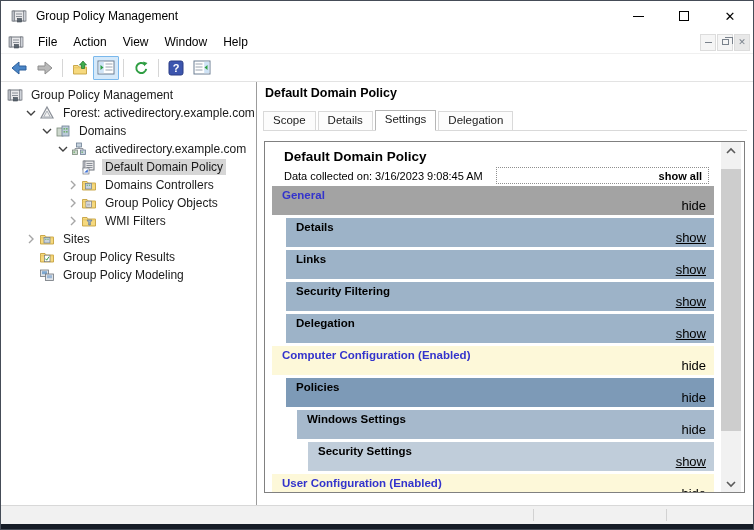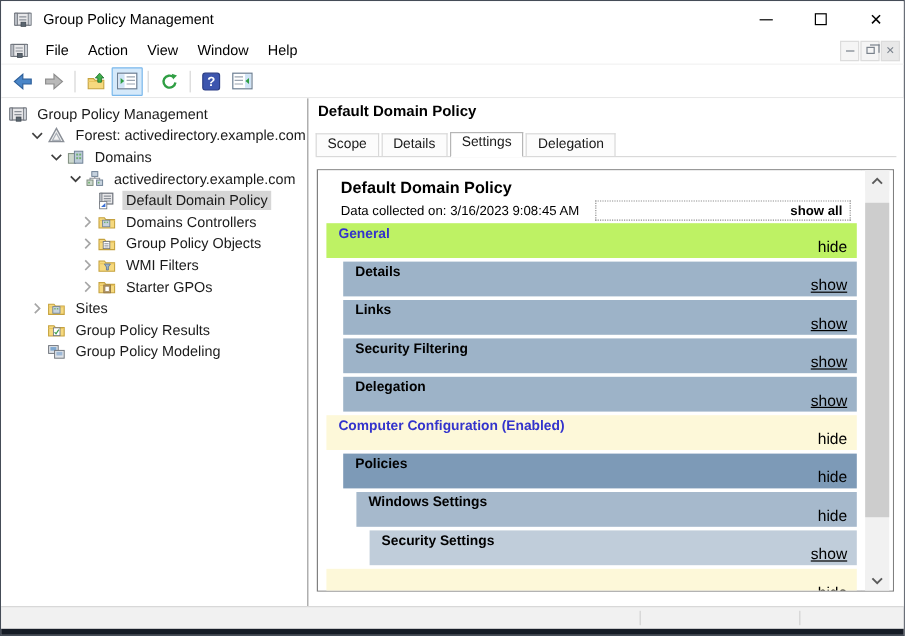--- a/index.html
+++ b/index.html
@@ -337,33 +337,20 @@
               <use href="#i-chev-col"></use>
             </svg>
           </span>
         <svg class="ticon" viewBox="0 0 16 16">
             <use href="#i-folder"></use>
             <path d="M6 7 L11 7 L9.3 9.5 L9.3 12 L7.7 12 L7.7 9.5 Z" fill="#9db3c8" stroke="#5f7691" stroke-width="0.7"></path>
           </svg>
         <span class="tlabel">WMI Filters</span>
       </div>
 
-      <div class="treerow" style="padding-left:64px">
-        <span class="expander">
-            <svg width="16" height="16" viewBox="0 0 16 16">
-              <use href="#i-chev-col"></use>
-            </svg>
-          </span>
-        <svg class="ticon" viewBox="0 0 16 16">
-            <use href="#i-folder"></use>
-            <rect x="5.5" y="6.5" width="5.5" height="6.5" fill="#c9a977" stroke="#8a6f3f" stroke-width="0.7"></rect>
-            <rect x="6.5" y="7.5" width="3.5" height="4.5" fill="#fff" stroke="#8a6f3f" stroke-width="0.5"></rect>
-          </svg>
-        <span class="tlabel">Starter GPOs</span>
-      </div>
 
       <div class="treerow" style="padding-left:22px">
         <span class="expander">
             <svg width="16" height="16" viewBox="0 0 16 16">
               <use href="#i-chev-col"></use>
             </svg>
           </span>
         <svg class="ticon" viewBox="0 0 16 16">
             <use href="#i-folder"></use>
             <use href="#i-bldg" transform="translate(5,6.5)"></use>
@@ -404,21 +391,21 @@
         <div class="report-content">
           <div class="report-head-title">Default Domain Policy</div>
           <div class="report-collect-row">
             <span class="collect-text">Data collected on: 3/16/2023 9:08:45 AM</span>
             <span class="showall-box">
               <span class="showall-label">show all</span>
             </span>
           </div>
 
           <div>
-            <div class="band ml0" style="background: #bef264;">
+            <div class="band ml0" style="background: #a3a3a3;">
               <span class="band-label cream-label" style="color: rgb(51, 51, 204);">General</span>
               <a class="band-action">hide</a>
             </div>
             <div class="band ml1" style="background: rgb(157, 179, 200);">
               <span class="band-label">Details</span>
               <a class="band-action underline">show</a>
             </div>
             <div class="band ml1" style="background: rgb(157, 179, 200);">
               <span class="band-label">Links</span>
               <a class="band-action underline">show</a>
@@ -441,20 +428,21 @@
             </div>
             <div class="band ml2" style="background: rgb(166, 185, 204);">
               <span class="band-label">Windows Settings</span>
               <a class="band-action">hide</a>
             </div>
             <div class="band ml3" style="background: rgb(192, 205, 218);">
               <span class="band-label">Security Settings</span>
               <a class="band-action underline">show</a>
             </div>
             <div class="band ml0" style="background: rgb(253, 248, 217);">
+              <span class="band-label cream-label" style="color: rgb(51, 51, 204);">User Configuration (Enabled)</span>
               <a class="band-action">hide</a>
             </div>
           </div>
         </div>
 
         <div class="vscroll">
           <div class="vtrack"></div>
           <div class="vbtn up">
             <svg width="12" height="8" viewBox="0 0 12 8">
                 <path d="M2 6 L6 2 L10 6" fill="none" stroke="#5a5a5a" stroke-width="1.6"></path>

